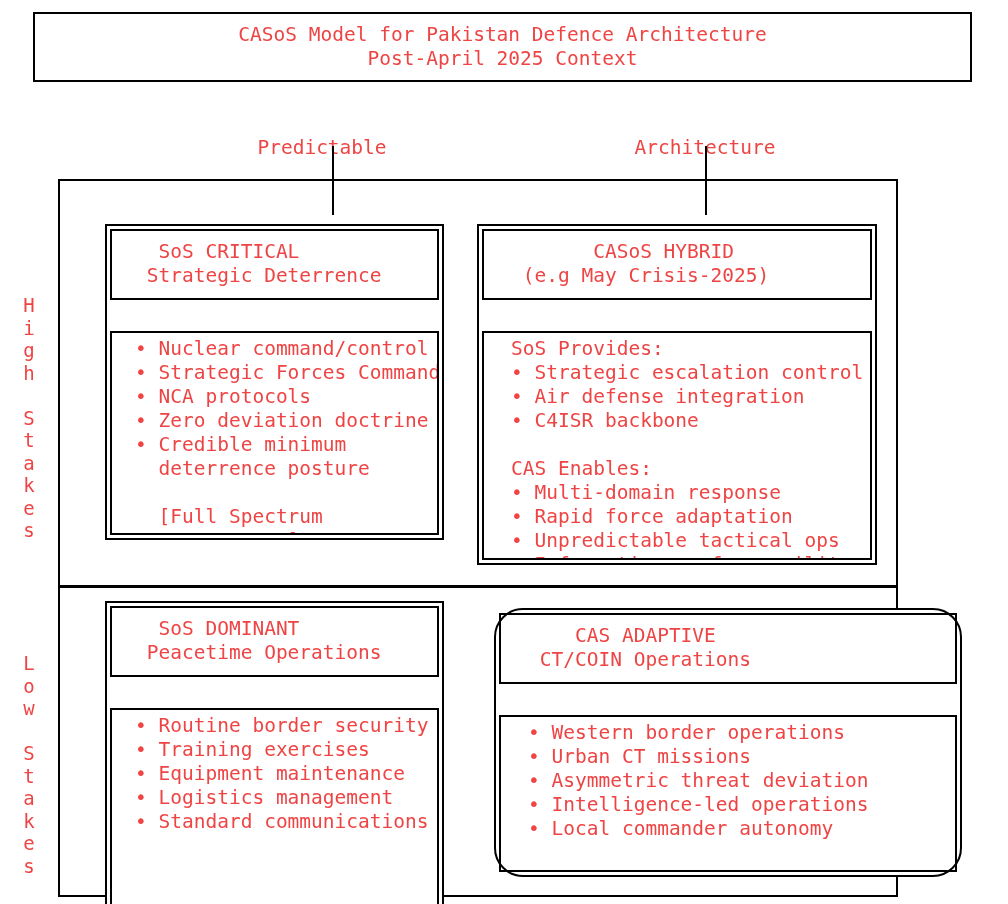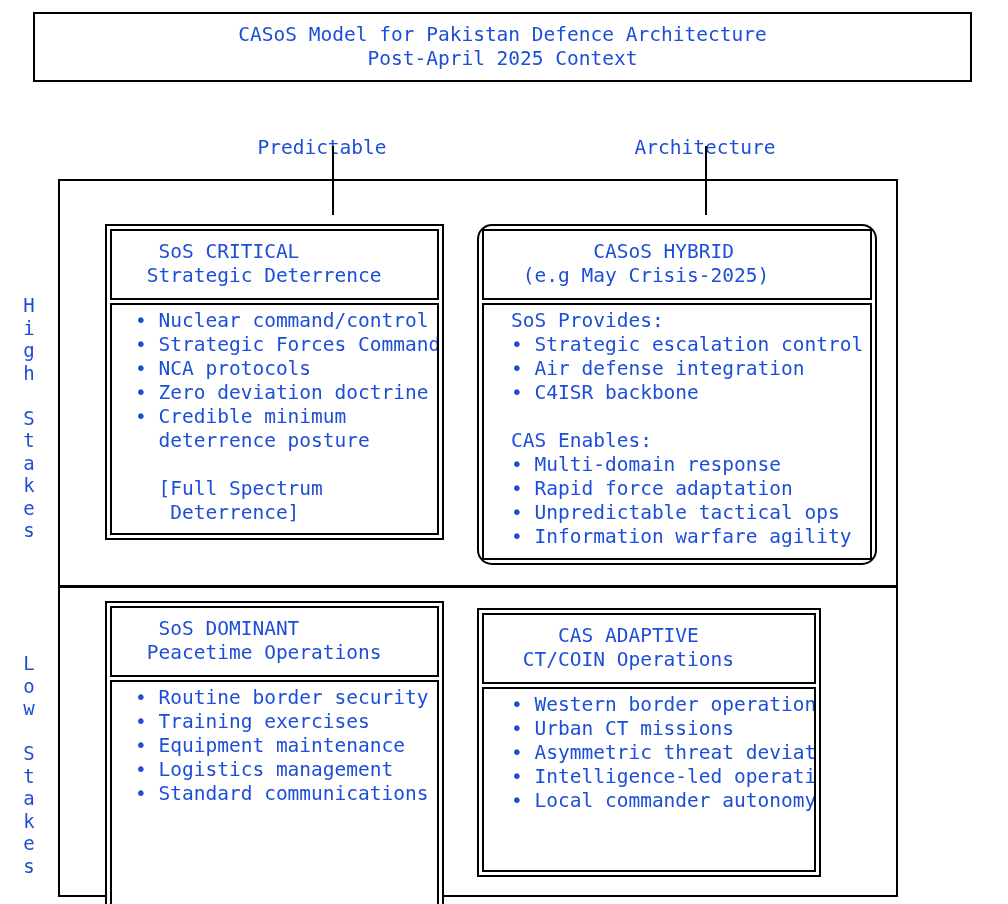--- a/index.html
+++ b/index.html
@@ -2,21 +2,21 @@
 <html><head>
 <meta charset="utf-8">
 <style>
   * { margin: 0; padding: 0; box-sizing: border-box; }
   html, body { background: #ffffff; }
   .canvas {
     position: relative;
     width: 1008px;
     height: 904px;
     background: #ffffff;
-    color: #1d4ed8;
+    color: #ef4444;
     font-family: "DejaVu Sans Mono", "Liberation Mono", monospace;
     font-size: 19.5px;
     line-height: 24px;
     overflow: hidden;
   }
   .title-box {
     position: absolute;
     left: 33px; top: 12px;
     width: 939px; height: 70px;
     border: 2px solid #000;
@@ -62,25 +62,26 @@
   }
   .row-label-high { top: 294px; }
   .row-label-low  { top: 652px; }
   .quadrant {
     position: absolute;
     border: 2px solid #000;
     padding: 3px;
     display: flex;
     flex-direction: column;
     background: #fff;
+    gap: 28px;
   }
   .q-tl { left: 105px; top: 224px; width: 339px; height: 316px; }
-  .q-tr { left: 477px; top: 224px; width: 400px; height: 341px; border-radius: 15px; }
+  .q-tr { left: 477px; top: 224px; width: 400px; height: 341px; }
   .q-bl { left: 105px; top: 601px; width: 339px; height: 316px; }
-  .q-br { left: 477px; top: 608px; width: 344px; height: 269px; }
+  .q-br { left: 494px; top: 608px; width: 468px; height: 269px; border-radius: 29px; }
   .q-header {
     border: 2px solid #000;
     white-space: pre;
     padding: 9px 0 10px 23px;
     overflow: hidden;
   }
   .q-body {
     border: 2px solid #000;
     margin-top: 3px;
     flex: 1;

